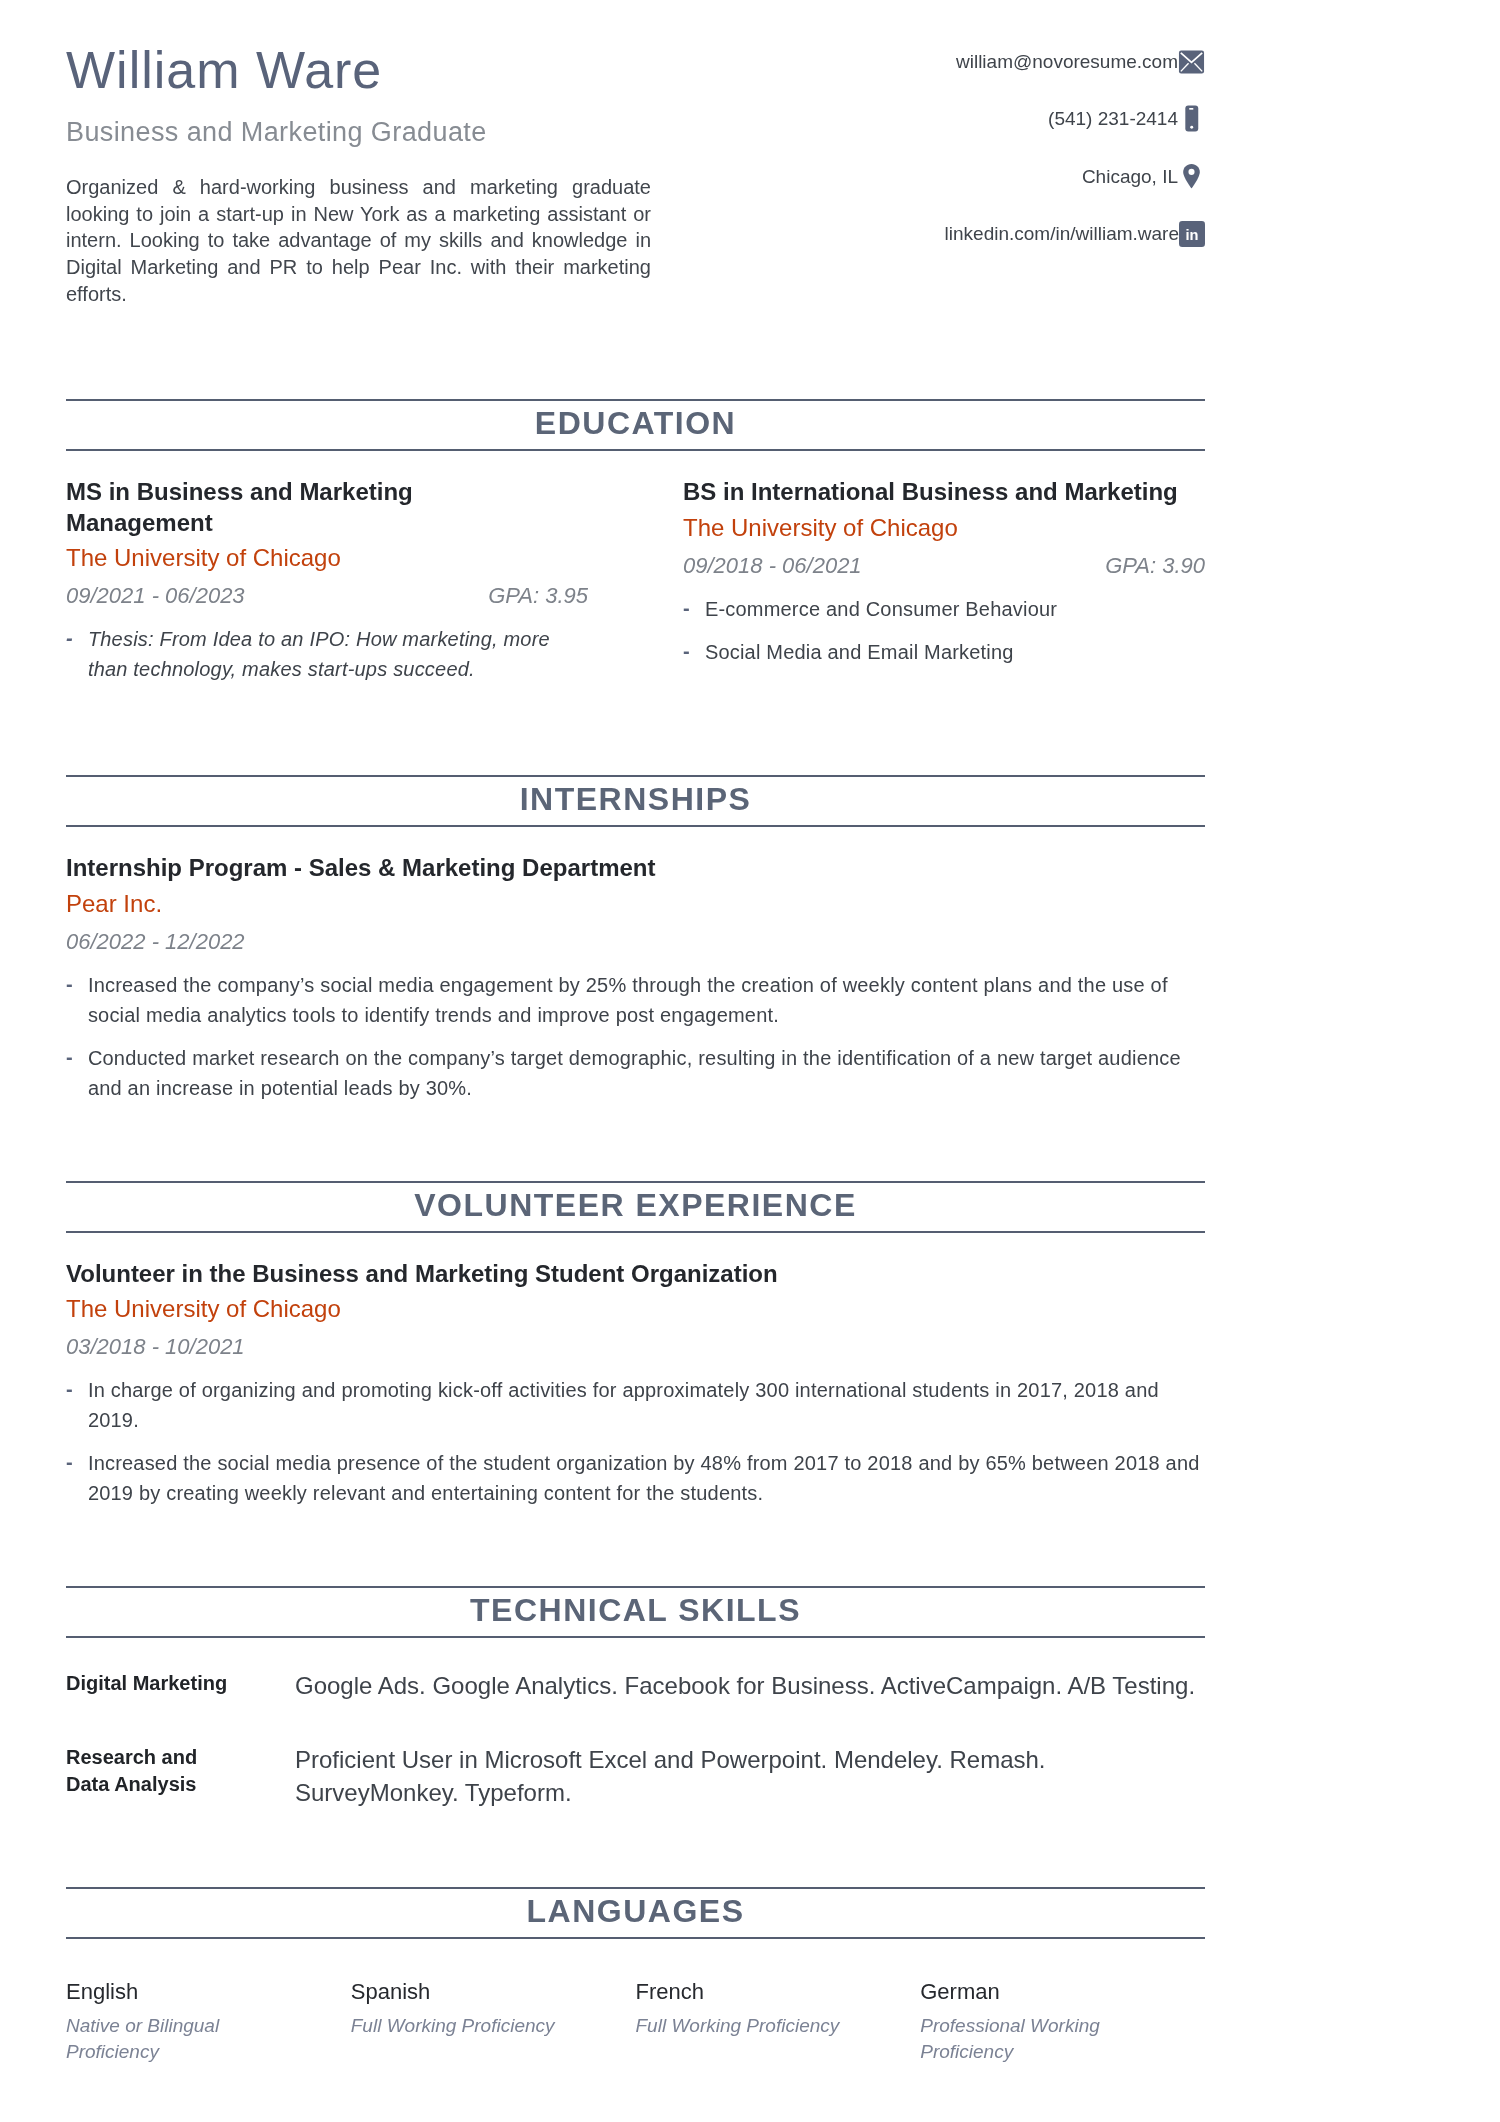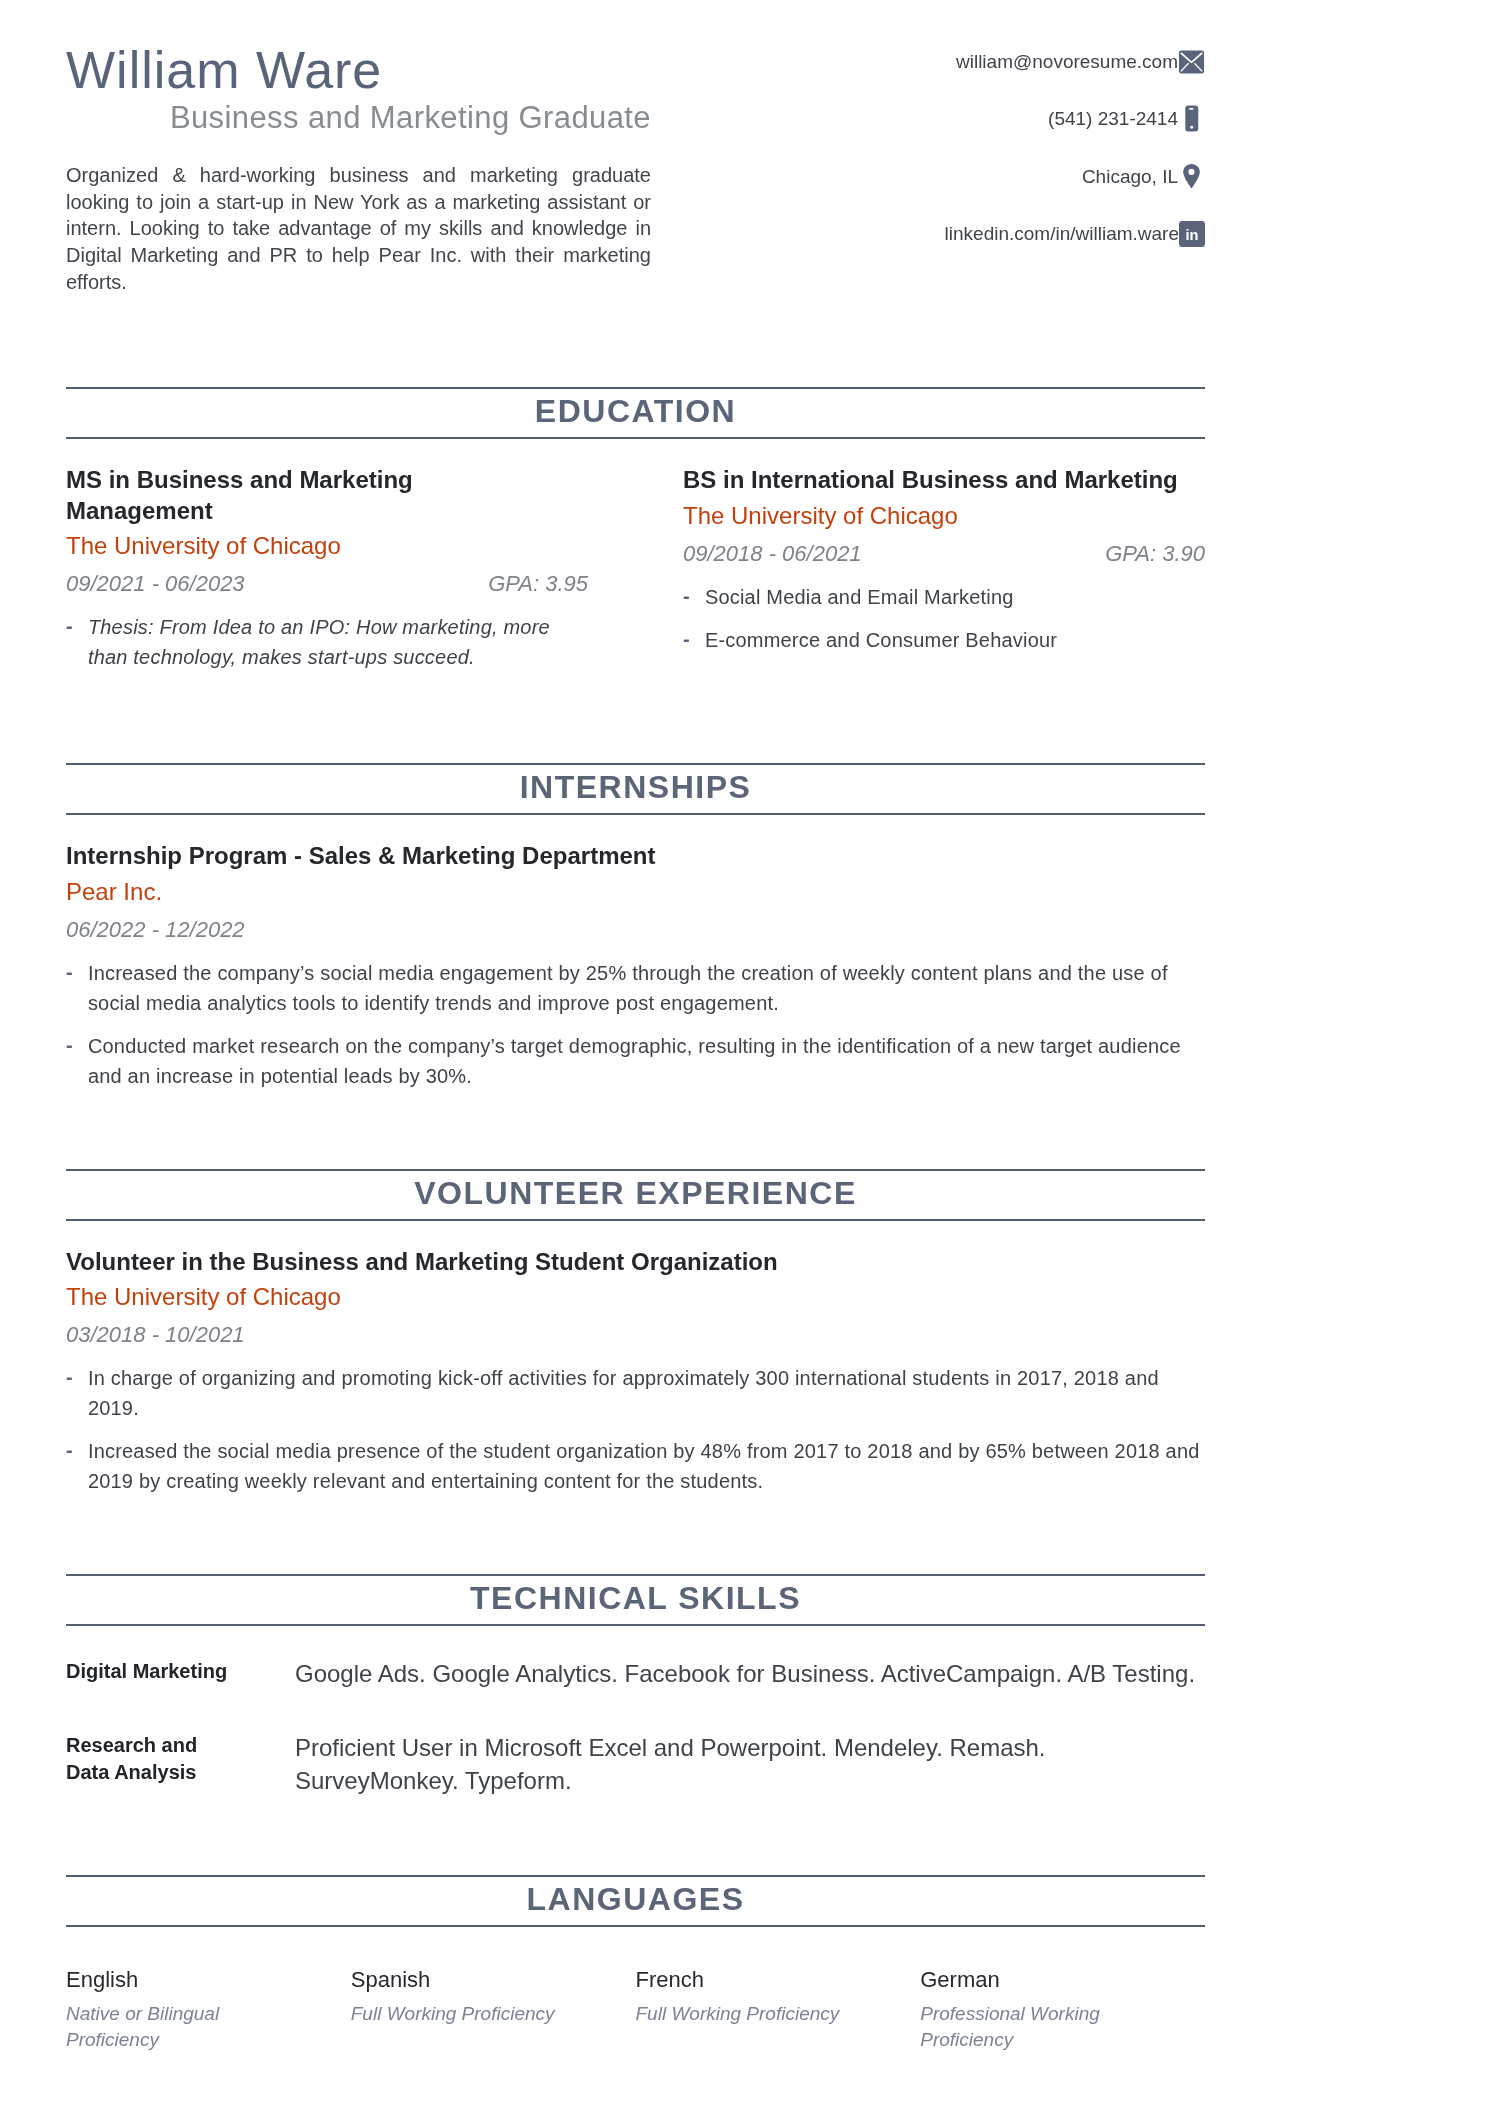--- a/index.html
+++ b/index.html
@@ -20,25 +20,24 @@
   .top { display: flex; justify-content: space-between; }
   .id-block { width: 585px; }
   .person-name {
     font-size: 52px;
     font-weight: 400;
     color: #59637a;
     letter-spacing: 1px;
     line-height: 1.1;
   }
   .person-title {
-    margin-top: 1px;
-    font-size: 31px;
+    margin-top: 18px;
+    font-size: 27px;
     color: #878c93;
     letter-spacing: 0.4px;
-    text-align: right;
   }
   .summary {
     margin-top: 26px;
     font-size: 20px;
     line-height: 1.33;
     text-align: justify;
     color: #41464d;
   }
   .contact { display: flex; flex-direction: column; gap: 31px; align-items: flex-end; margin-top: 8px; }
   .contact-row { display: flex; align-items: center; font-size: 19px; color: #3f444b; }
@@ -190,24 +189,24 @@
       </div>
       <div class="edu-entry">
         <div class="entry-title narrow">BS in International Business and Marketing</div>
         <div class="entry-sub">The University of Chicago</div>
         <div class="date-row">
           <span class="entry-date">09/2018 - 06/2021</span>
           <span class="entry-gpa">GPA: 3.90</span>
         </div>
         <ul class="bullets">
           <li>
-              <span>Social Media and Email Marketing</span>
+              <span>E-commerce and Consumer Behaviour</span>
             </li>
           <li>
-              <span>E-commerce and Consumer Behaviour</span>
+              <span>Social Media and Email Marketing</span>
             </li>
         </ul>
       </div>
     </div>
   </section>
 
   <section class="section">
     <div class="section-head">
       <h2>INTERNSHIPS</h2>
     </div>

